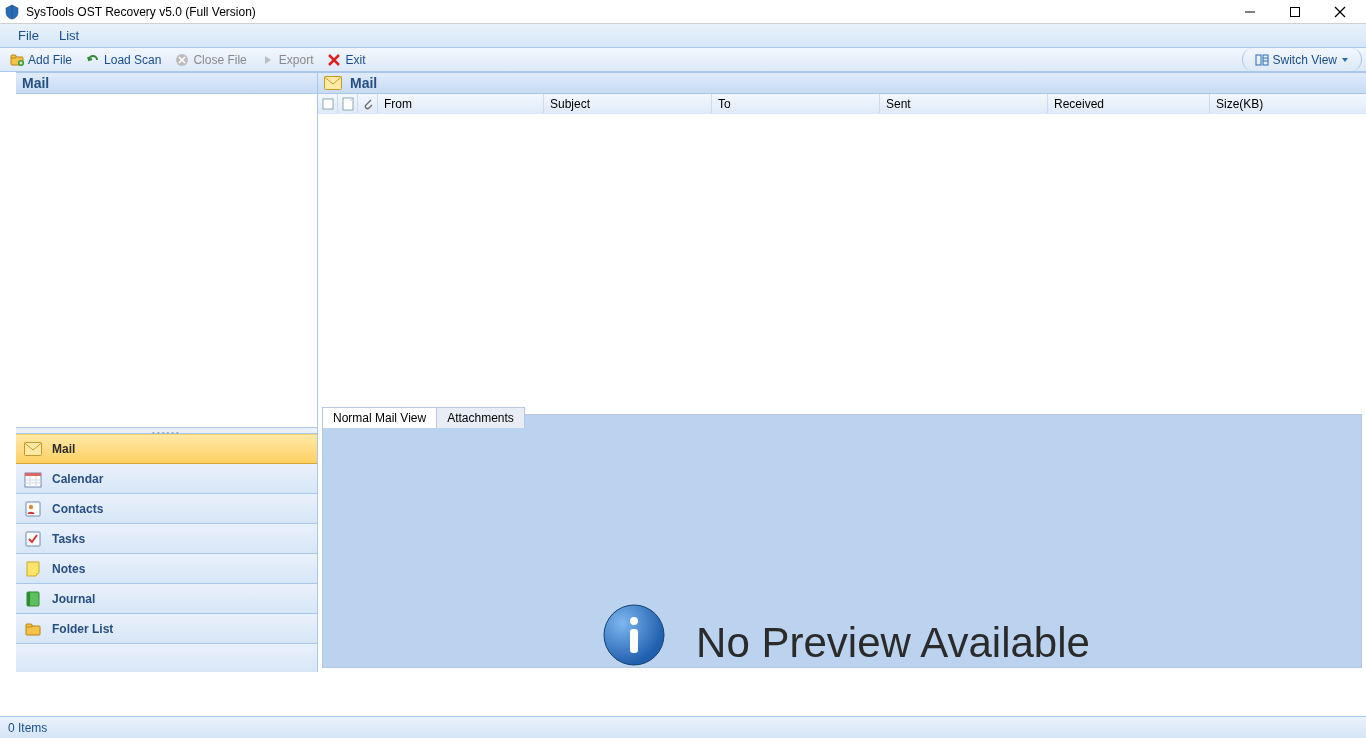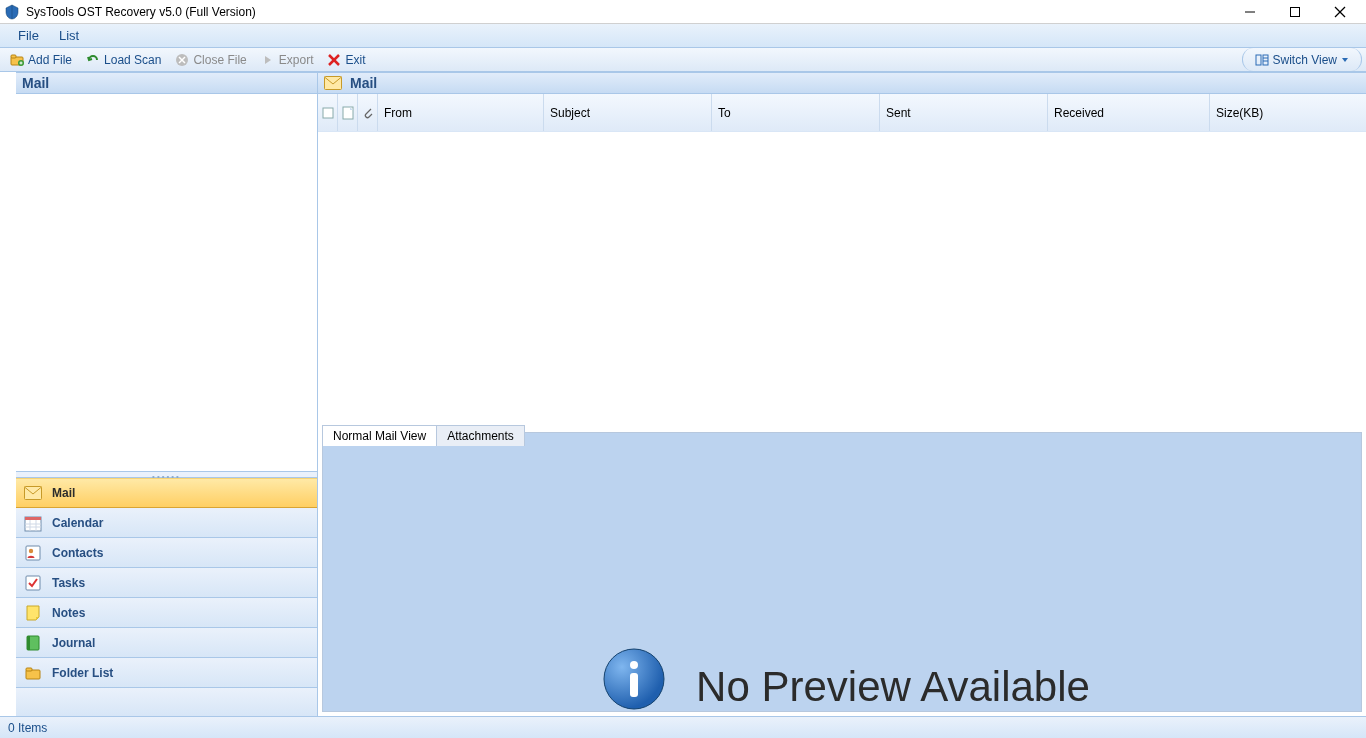--- a/index.html
+++ b/index.html
@@ -156,21 +156,21 @@
     display: flex;
     align-items: center;
     padding: 0 6px;
     gap: 8px;
     font-weight: bold;
     color: #274f82;
     font-size: 14px;
   }
   .right-header .hicon { width:18px; height:14px; display:inline-flex; }
   .col-headers {
-    height: 38px;
+    height: 20px;
     display: flex;
     align-items: stretch;
     background: linear-gradient(#f3f8fe, #dfeaf8);
     border-bottom: 1px solid #d9e6f6;
     font-size: 12px;
     color: #000;
   }
   .col {
     border-right: 1px solid #cbdbee;
     display: flex;
@@ -238,20 +238,21 @@
   
   .statusbar {
     height: 22px;
     background: linear-gradient(#eaf1fb, #d5e6f8);
     border-top: 1px solid #a9c7e8;
     display: flex;
     align-items: center;
     padding: 0 8px;
     color: #1a4e8a;
     font-size: 12px;
+    margin-top: 44px;
   }
 </style>
 </head>
 <body>
 
 <div class="titlebar">
   <span class="app-icon">
     <svg viewBox="0 0 16 16">
         <path d="M8 1 L14 4 V8 C14 12 11 15 8 15 C5 15 2 12 2 8 V4 Z" fill="#2a6bb5" stroke="#14426e" stroke-width="0.5"></path>
         <path d="M8 1 L8 15" stroke="#14426e" stroke-width="0.5"></path>

